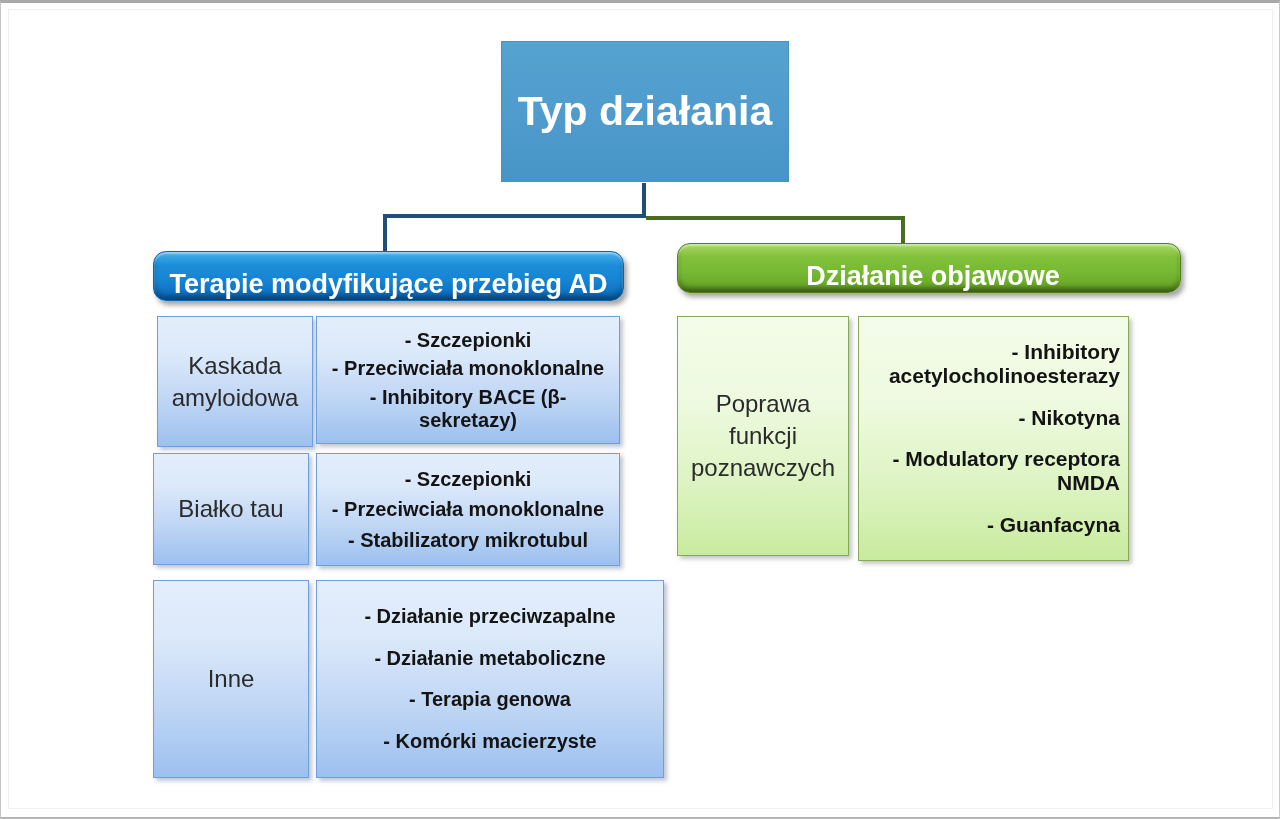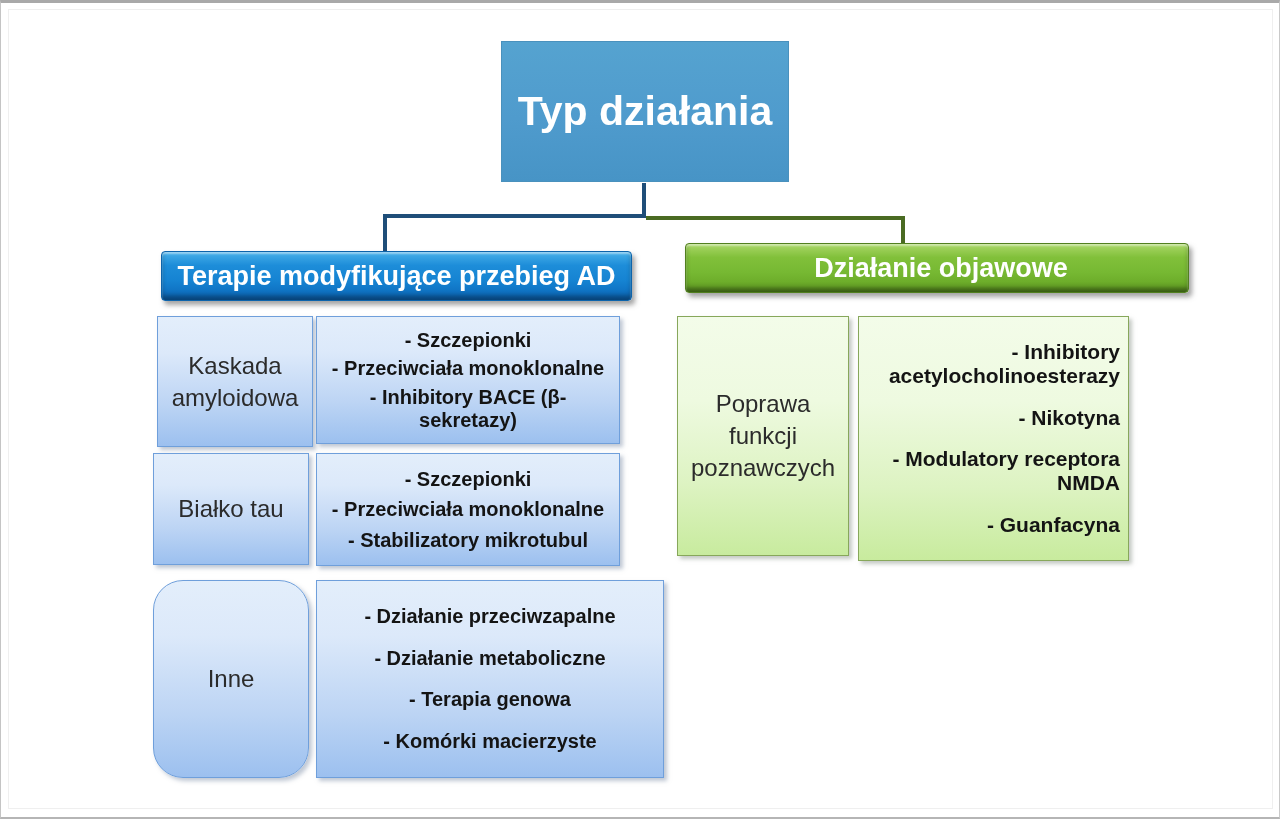--- a/index.html
+++ b/index.html
@@ -42,27 +42,26 @@
   .conn { background: #1f4e79; }
   .conn-green { background: #4a6b22; }
   .conn-root-v   { left: 641px; top: 180px; width: 4px;  height: 33px; }
   .conn-left-h   { left: 382px; top: 211px; width: 263px; height: 4px; }
   .conn-left-v   { left: 382px; top: 211px; width: 4px;  height: 37px; }
   .conn-right-h  { left: 645px; top: 213px; width: 259px; height: 4px; }
   .conn-right-v  { left: 900px; top: 213px; width: 4px;  height: 35px; }
 
   
   .hdr {
-    height: 50px; border-radius: 4px;
-    display: flex; align-items: center; justify-content: center;
+    height: 50px; border-radius: 13px;
+    display: flex; align-items: flex-end; justify-content: center;
     color: #ffffff; font-size: 27px; font-weight: bold;
     box-shadow: 3px 4px 5px rgba(90,90,90,0.55),
                 inset 0 2px 2px rgba(255,255,255,0.45),
                 inset 0 -5px 5px rgba(0,0,0,0.28);
-    margin-left: 8px;
   }
   .hdr-blue {
     left: 152px; top: 248px; width: 471px;
     background: linear-gradient(180deg, #47b0e9 0%, #1d8dd9 28%, #1583d2 60%, #0e6fc0 88%, #0a5ca6 100%);
     border: 1px solid #0d64ab;
   }
   .hdr-green {
     left: 676px; top: 240px; width: 504px;
     background: linear-gradient(180deg, #aad768 0%, #81c03a 28%, #76b832 60%, #69a827 88%, #4f801b 100%);
     border: 1px solid #51801f;
@@ -93,21 +92,21 @@
   }
   .items-cell .item { line-height: 1.15; }
   .items-blue { font-size: 20px; }
   .items-green { font-size: 21px; text-align: right; }
 
   
   .r1-label { left: 156px; top: 313px; width: 156px; height: 131px; }
   .r1-items { left: 315px; top: 313px; width: 304px; height: 128px; }
   .r2-label { left: 152px; top: 450px; width: 156px; height: 112px; }
   .r2-items { left: 315px; top: 450px; width: 304px; height: 113px; }
-  .r3-label { left: 152px; top: 577px; width: 156px; height: 198px; border-radius: 30px; }
+  .r3-label { left: 152px; top: 577px; width: 156px; height: 198px; }
   .r3-items { left: 315px; top: 577px; width: 348px; height: 198px; }
   .g-label  { left: 676px; top: 313px; width: 172px; height: 240px; }
   .g-items  { left: 857px; top: 313px; width: 271px; height: 245px; }
 </style>
 </head>
 <body>
 
 <div class="stage">
   <div class="inner-frame"></div>
 

